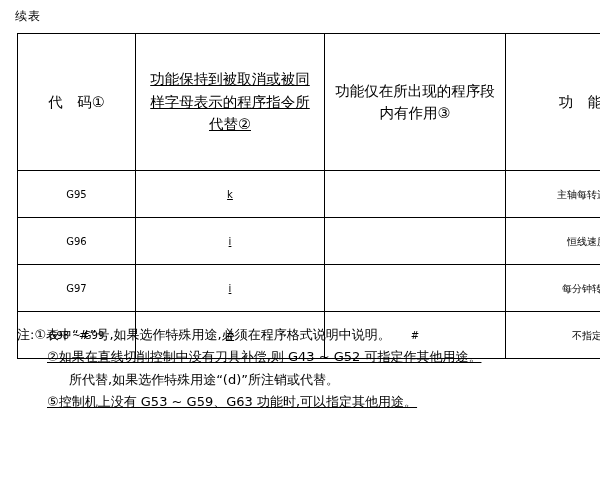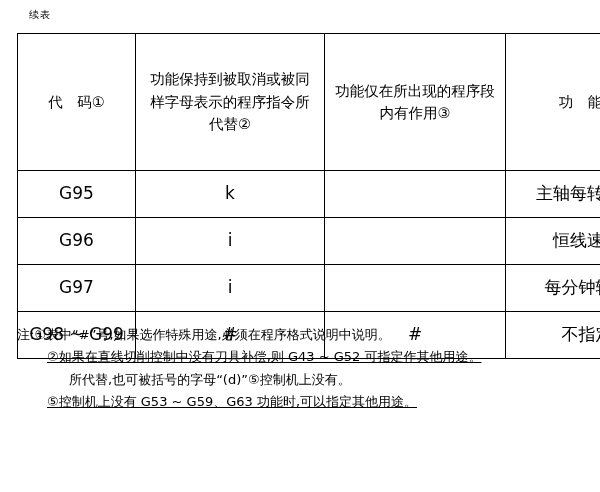--- a/index.html
+++ b/index.html
@@ -16,49 +16,49 @@
     overflow: hidden;
   }
   .page {
     position: relative;
     width: 600px;
     height: 492px;
     box-sizing: border-box;
   }
   .continued {
     position: absolute;
-    left: 29px;
+    left: 15px;
     top: 8px;
-    font-size: 10px;
+    font-size: 12px;
     letter-spacing: 1px;
   }
   table.codes {
     position: absolute;
     left: 17px;
     top: 33px;
     width: 567px;
     border-collapse: collapse;
     table-layout: fixed;
   }
   table.codes td {
     border: 1px solid #000000;
     text-align: center;
     vertical-align: middle;
-    font-size: 17px;
+    font-size: 10px;
     line-height: 1.5;
     padding: 4px 6px;
   }
   table.codes tr.head td {
     font-size: 14.5px;
     line-height: 1.55;
     padding: 8px 10px;
     height: 120px;
   }
   td.col1 { width: 97px; }
-  td.col2 { width: 168px; }
+  td.col2 { width: 168px; text-decoration: underline; }
   td.col3 { width: 160px; }
   td.col4 { width: 142px; }
 
   tr.body td { height: 38px; }
 
   .notes {
     position: absolute;
     left: 17px;
     top: 324px;
     width: 570px;
@@ -116,17 +116,17 @@
       <td class="col2">#</td>
       <td class="col3">#</td>
       <td class="col4">不指定</td>
     </tr>
   </tbody>
     </table>
 
   <div class="notes">
     <div class="note-line">注:①表中“#”号,如果选作特殊用途,必须在程序格式说明中说明。</div>
     <div class="note-indent">②如果在直线切削控制中没有刀具补偿,则 G43 ~ G52 可指定作其他用途。</div>
-    <div class="note-indent2">所代替,也可被括号的字母“(d)”⑤控制机上没有。</div>
+    <div class="note-indent2">所代替,如果选作特殊用途“(d)”所注销或代替。</div>
     <div class="note-indent">⑤控制机上没有 G53 ~ G59、G63 功能时,可以指定其他用途。</div>
   </div>
 
 </div>
 
 </body></html>

